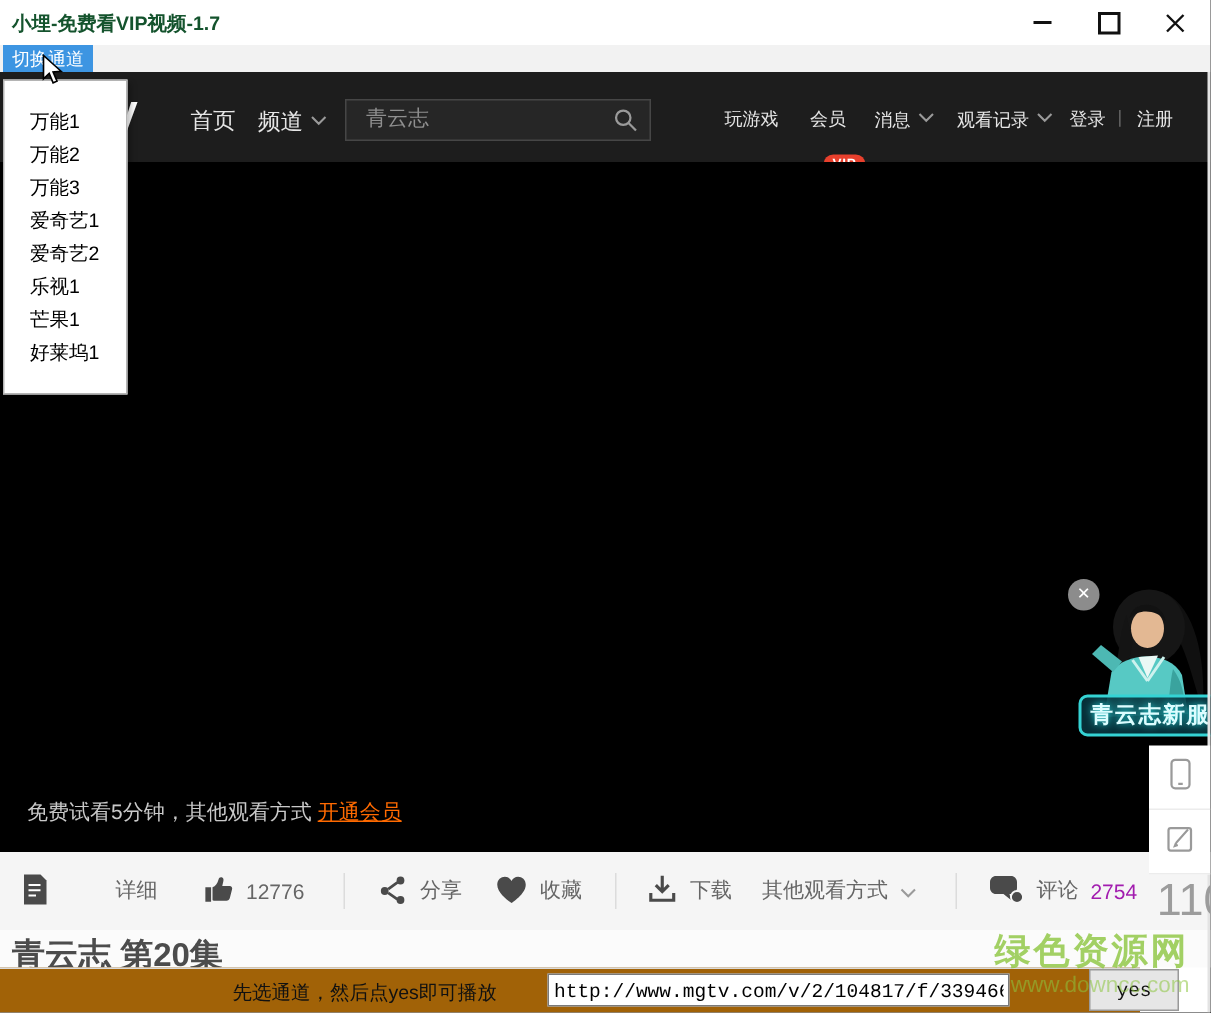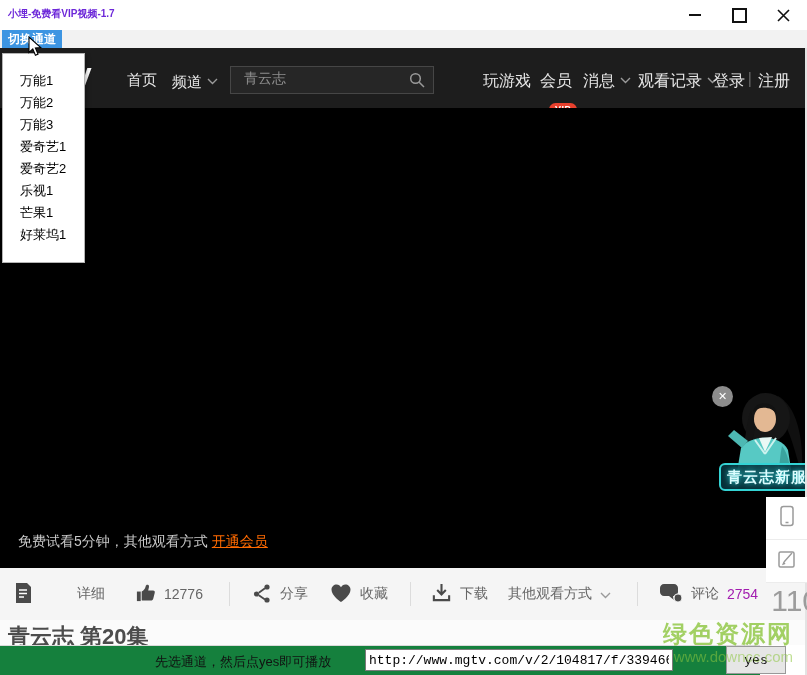--- a/index.html
+++ b/index.html
@@ -1,39 +1,39 @@
 <!DOCTYPE html>
 <html><head>
 <meta charset="utf-8">
 <style>
   html,body{margin:0;padding:0;background:#888;}
   .app{position:relative;width:807px;height:675px;background:#fff;overflow:hidden;
        font-family:"Liberation Sans","DejaVu Sans",sans-serif;-webkit-font-smoothing:antialiased;}
   
   .titlebar{position:absolute;left:0;top:0;width:807px;height:30px;background:#fff;}
-  .win-title{position:absolute;left:8px;top:7px;font-size:10px;font-weight:bold;color:#6d28d9;}
+  .win-title{position:absolute;left:8px;top:7px;font-size:13px;font-weight:bold;color:#14532d;}
   .wc{position:absolute;top:4px;width:26px;height:22px;display:flex;align-items:center;justify-content:center;cursor:default;}
   .wc-min{left:682px;} .wc-max{left:726px;} .wc-close{left:770px;}
   .wc-min i{display:block;width:12px;height:0;border-top:2px solid #111;}
   .wc-max i{display:block;width:11px;height:11px;border:2px solid #111;}
   
-  .menubar{position:absolute;left:0;top:30px;width:807px;height:18px;background:#f2f2f2;font-weight:bold;}
+  .menubar{position:absolute;left:0;top:30px;width:807px;height:18px;background:#f2f2f2;}
   .menu-item{position:absolute;left:2px;top:0;height:18px;line-height:18px;padding:0 6px;
              background:#3d95e2;color:#fff;font-size:12px;}
   
   .site-header{position:absolute;left:0;top:48px;width:807px;height:60px;background:#1d1d1d;color:#e6e6e6;}
   .logo{position:absolute;left:55px;top:14px;font-size:28px;font-weight:800;color:#fff;letter-spacing:1px;}
   .nav-item{position:absolute;top:23px;font-size:15px;color:#e6e6e6;cursor:pointer;}
   .nav-home{left:127px;} .nav-channel{left:172px;}
   .chev{display:inline-block;margin-left:5px;vertical-align:2px;}
   .searchbox{position:absolute;left:230px;top:18px;width:202px;height:26px;background:#262626;border:1px solid #464646;}
   .searchbox input{position:absolute;left:0;top:0;width:170px;height:24px;background:transparent;border:none;outline:none;
                    color:#8f8f8f;font-size:14px;padding:0 0 0 13px;font-family:inherit;}
   .search-ic{position:absolute;right:8px;top:5px;}
-  .hdr-r{position:absolute;top:23px;font-size:16px;color:#e6e6e6;cursor:pointer;font-family:Liberation Mono, monospace;}
+  .hdr-r{position:absolute;top:23px;font-size:12px;color:#e6e6e6;cursor:pointer;}
   .hr-games{left:483px;} .hr-member{left:540px;} .hr-msg{left:583px;}
   .hr-hist{left:638px;} .hr-login{left:713px;} .hr-pipe{left:745px;color:#666;cursor:default;} .hr-reg{left:758px;}
   .vip-badge{position:absolute;left:549px;top:55px;background:#e8402d;color:#fff;font-size:9px;font-weight:bold;
              padding:1px 6px 2px;border-radius:8px 8px 8px 2px;letter-spacing:.5px;}
   
   .video{position:absolute;left:0;top:108px;width:807px;height:460px;background:#000;}
   .trial{position:absolute;left:18px;top:425px;font-size:14px;color:#c9c9c9;}
   .trial a{color:#ff6a00;text-decoration:underline;margin-left:4px;cursor:pointer;}
   .promo-close{position:absolute;left:712px;top:278px;width:21px;height:21px;border-radius:50%;
                background:rgba(165,165,165,.85);color:#fff;font-size:11px;line-height:21px;text-align:center;cursor:pointer;}
@@ -50,21 +50,21 @@
            display:flex;align-items:center;color:#666;font-size:14px;}
   .t-item{display:flex;align-items:center;gap:8px;cursor:pointer;white-space:nowrap;}
   .t-sep{width:1px;height:24px;background:#dcdcdc;}
   .m14{margin-left:14px;gap:44px;} .m20{margin-left:20px;} .m22{margin-left:22px;} .m26{margin-left:26px;} .m30{margin-left:30px;}
   .orange{color:#a21caf;}
   .bignum{position:absolute;right:-12px;top:584px;font-size:30px;color:#9c9c9c;z-index:4;}
   
   .info-strip{position:absolute;left:0;top:620px;width:807px;height:25px;background:#fbfbfb;overflow:hidden;padding-left:32px;}
   .video-title{position:absolute;left:8px;top:2px;font-size:22px;font-weight:bold;color:#4c4c4c;}
   
-  .bottom-bar{position:absolute;left:0;top:645px;width:760px;height:30px;background:#15803d;border-top:1px solid #dadada;z-index:10;}
+  .bottom-bar{position:absolute;left:0;top:645px;width:760px;height:30px;background:#a16207;border-top:1px solid #dadada;z-index:10;}
   .hint{position:absolute;left:155px;top:7px;font-size:13px;color:#111;}
   .url-input{position:absolute;left:365px;top:3px;width:300px;height:20px;background:#fff;border:1px solid #7a7a7a;
              font-family:"Liberation Mono","DejaVu Sans Mono",monospace;font-size:13px;padding:0 3px;color:#000;outline:none;}
   .yes-btn{position:absolute;left:726px;top:0px;width:60px;height:28px;background:#e6e6e6;border:1px solid #999;
            font-family:"Liberation Mono","DejaVu Sans Mono",monospace;font-size:13px;color:#111;cursor:pointer;}
   
   .watermark{position:absolute;right:14px;top:618px;z-index:20;text-align:right;pointer-events:none;}
   .wm1{font-size:24px;font-weight:bold;color:#8dc63f;opacity:.8;letter-spacing:2px;}
   .wm2{font-size:15px;color:#8dc63f;opacity:.55;margin-top:-2px;}
   

